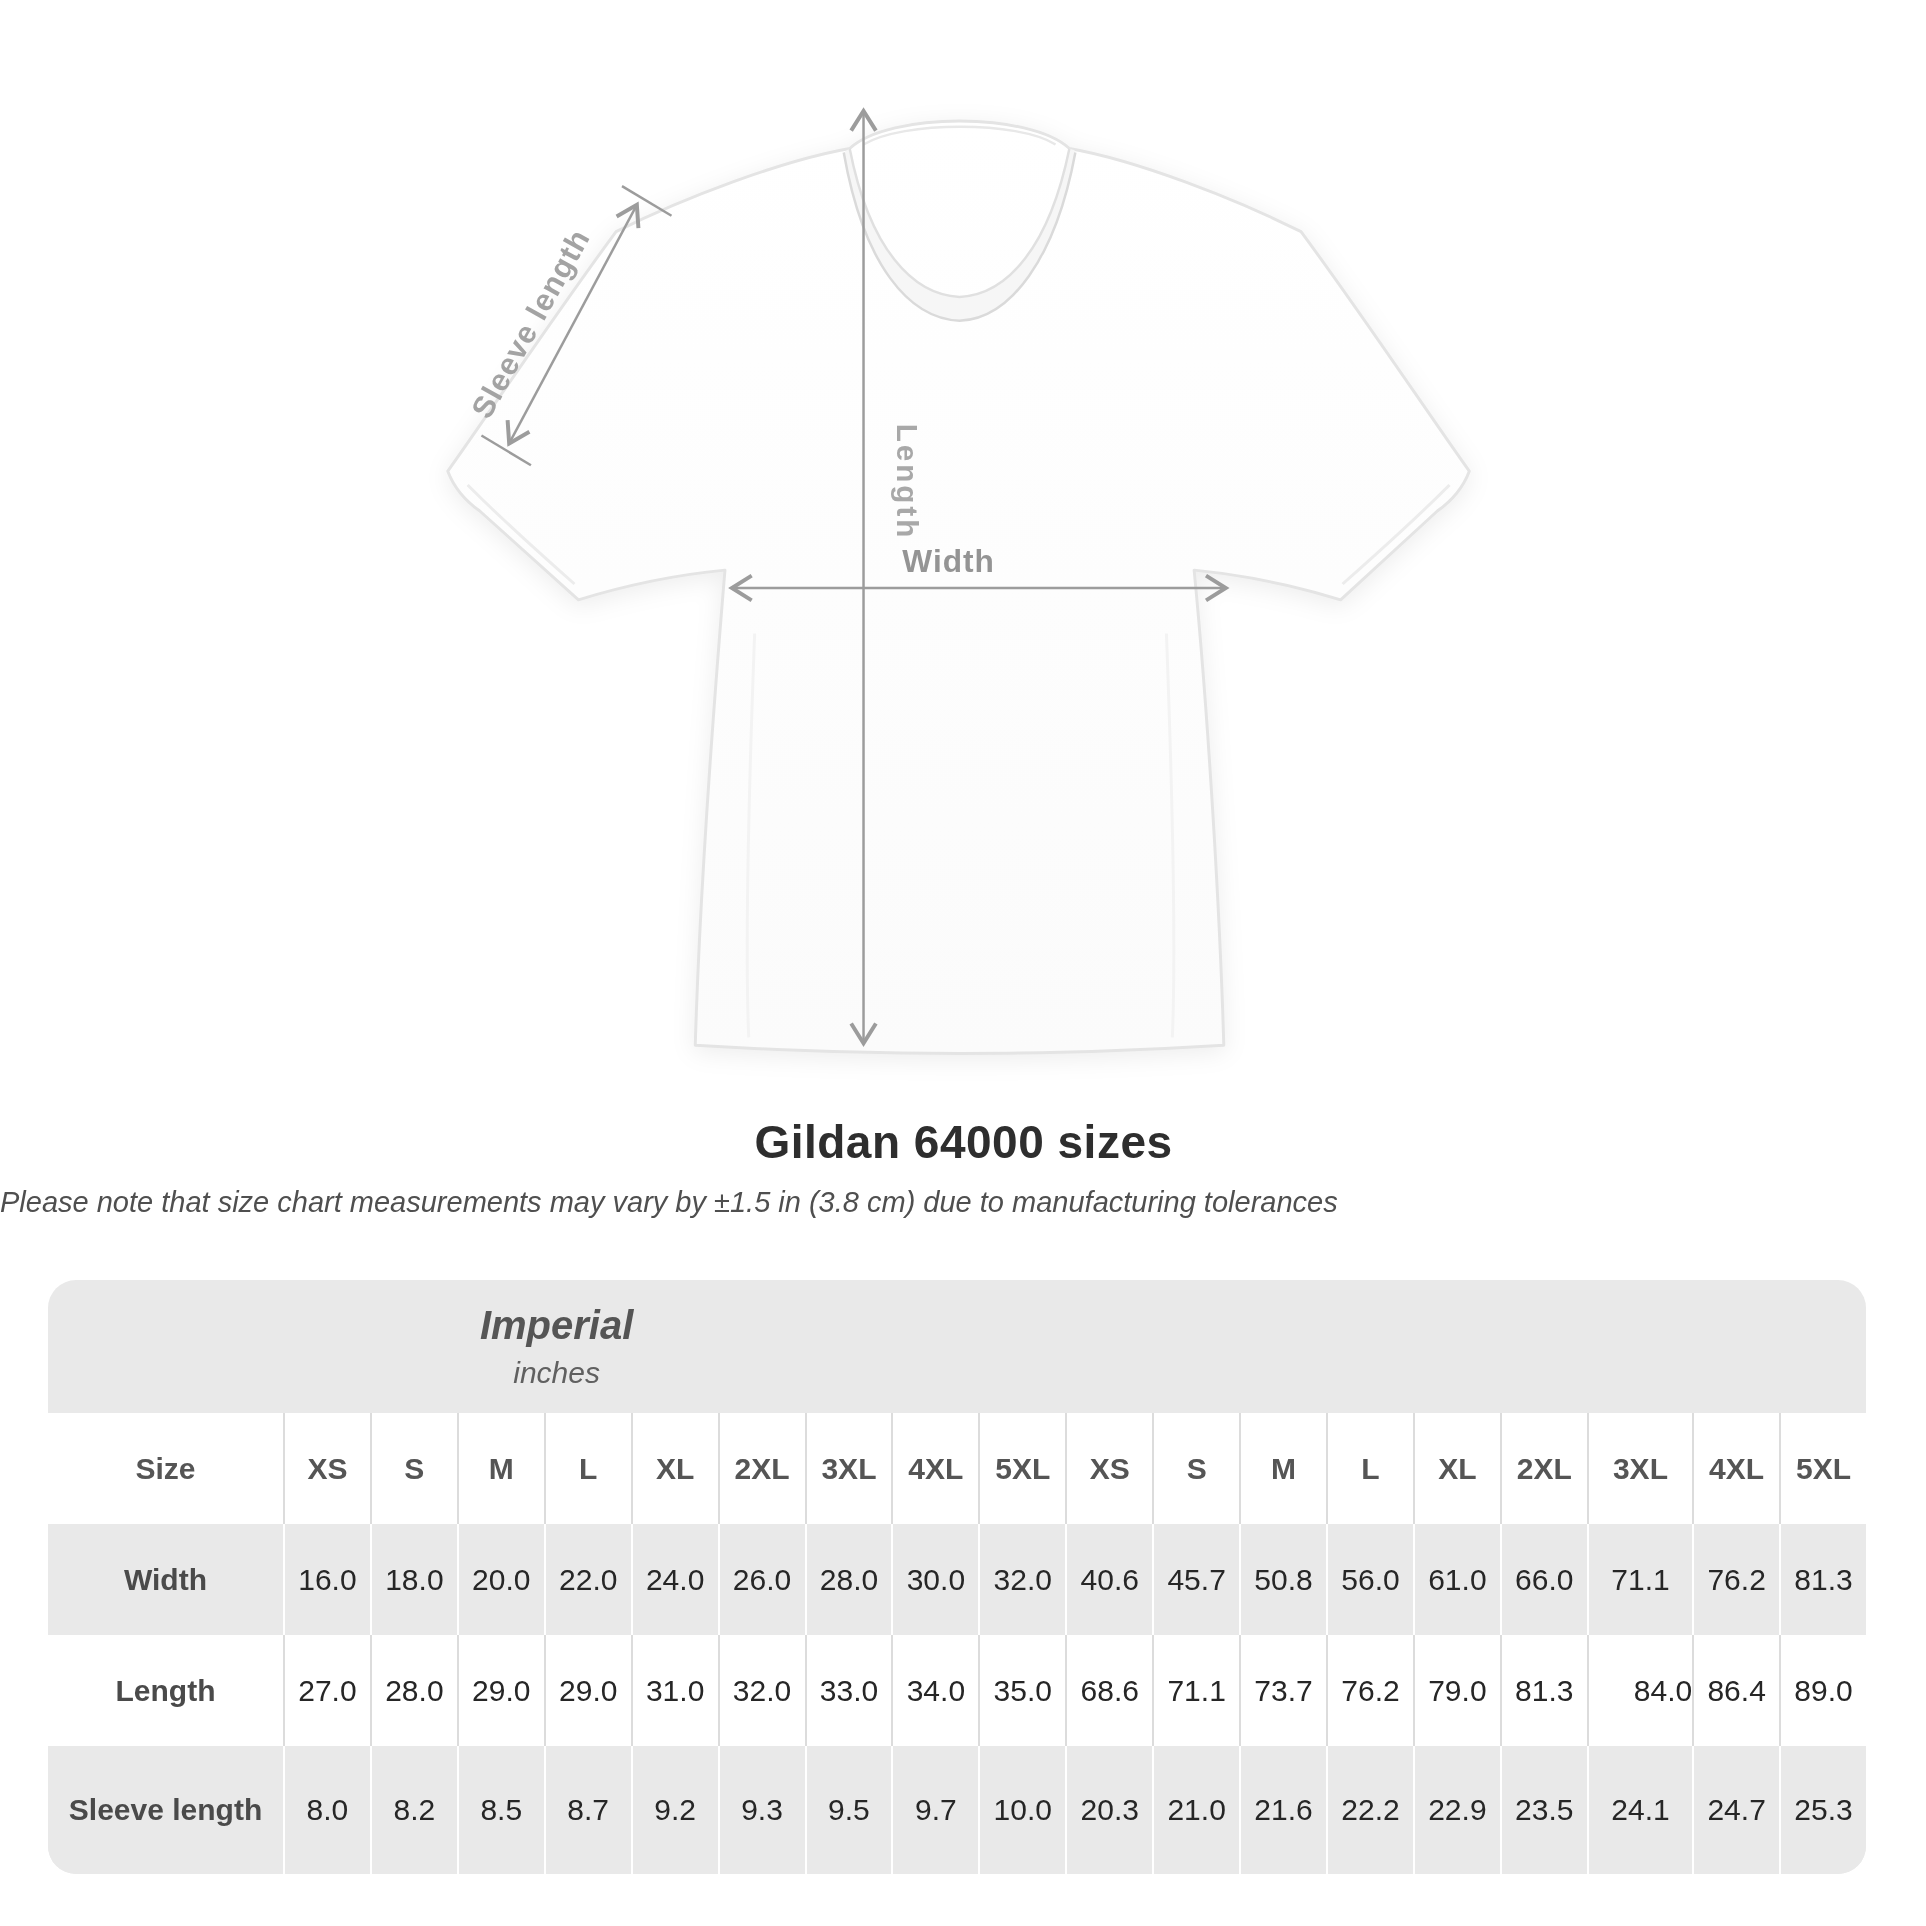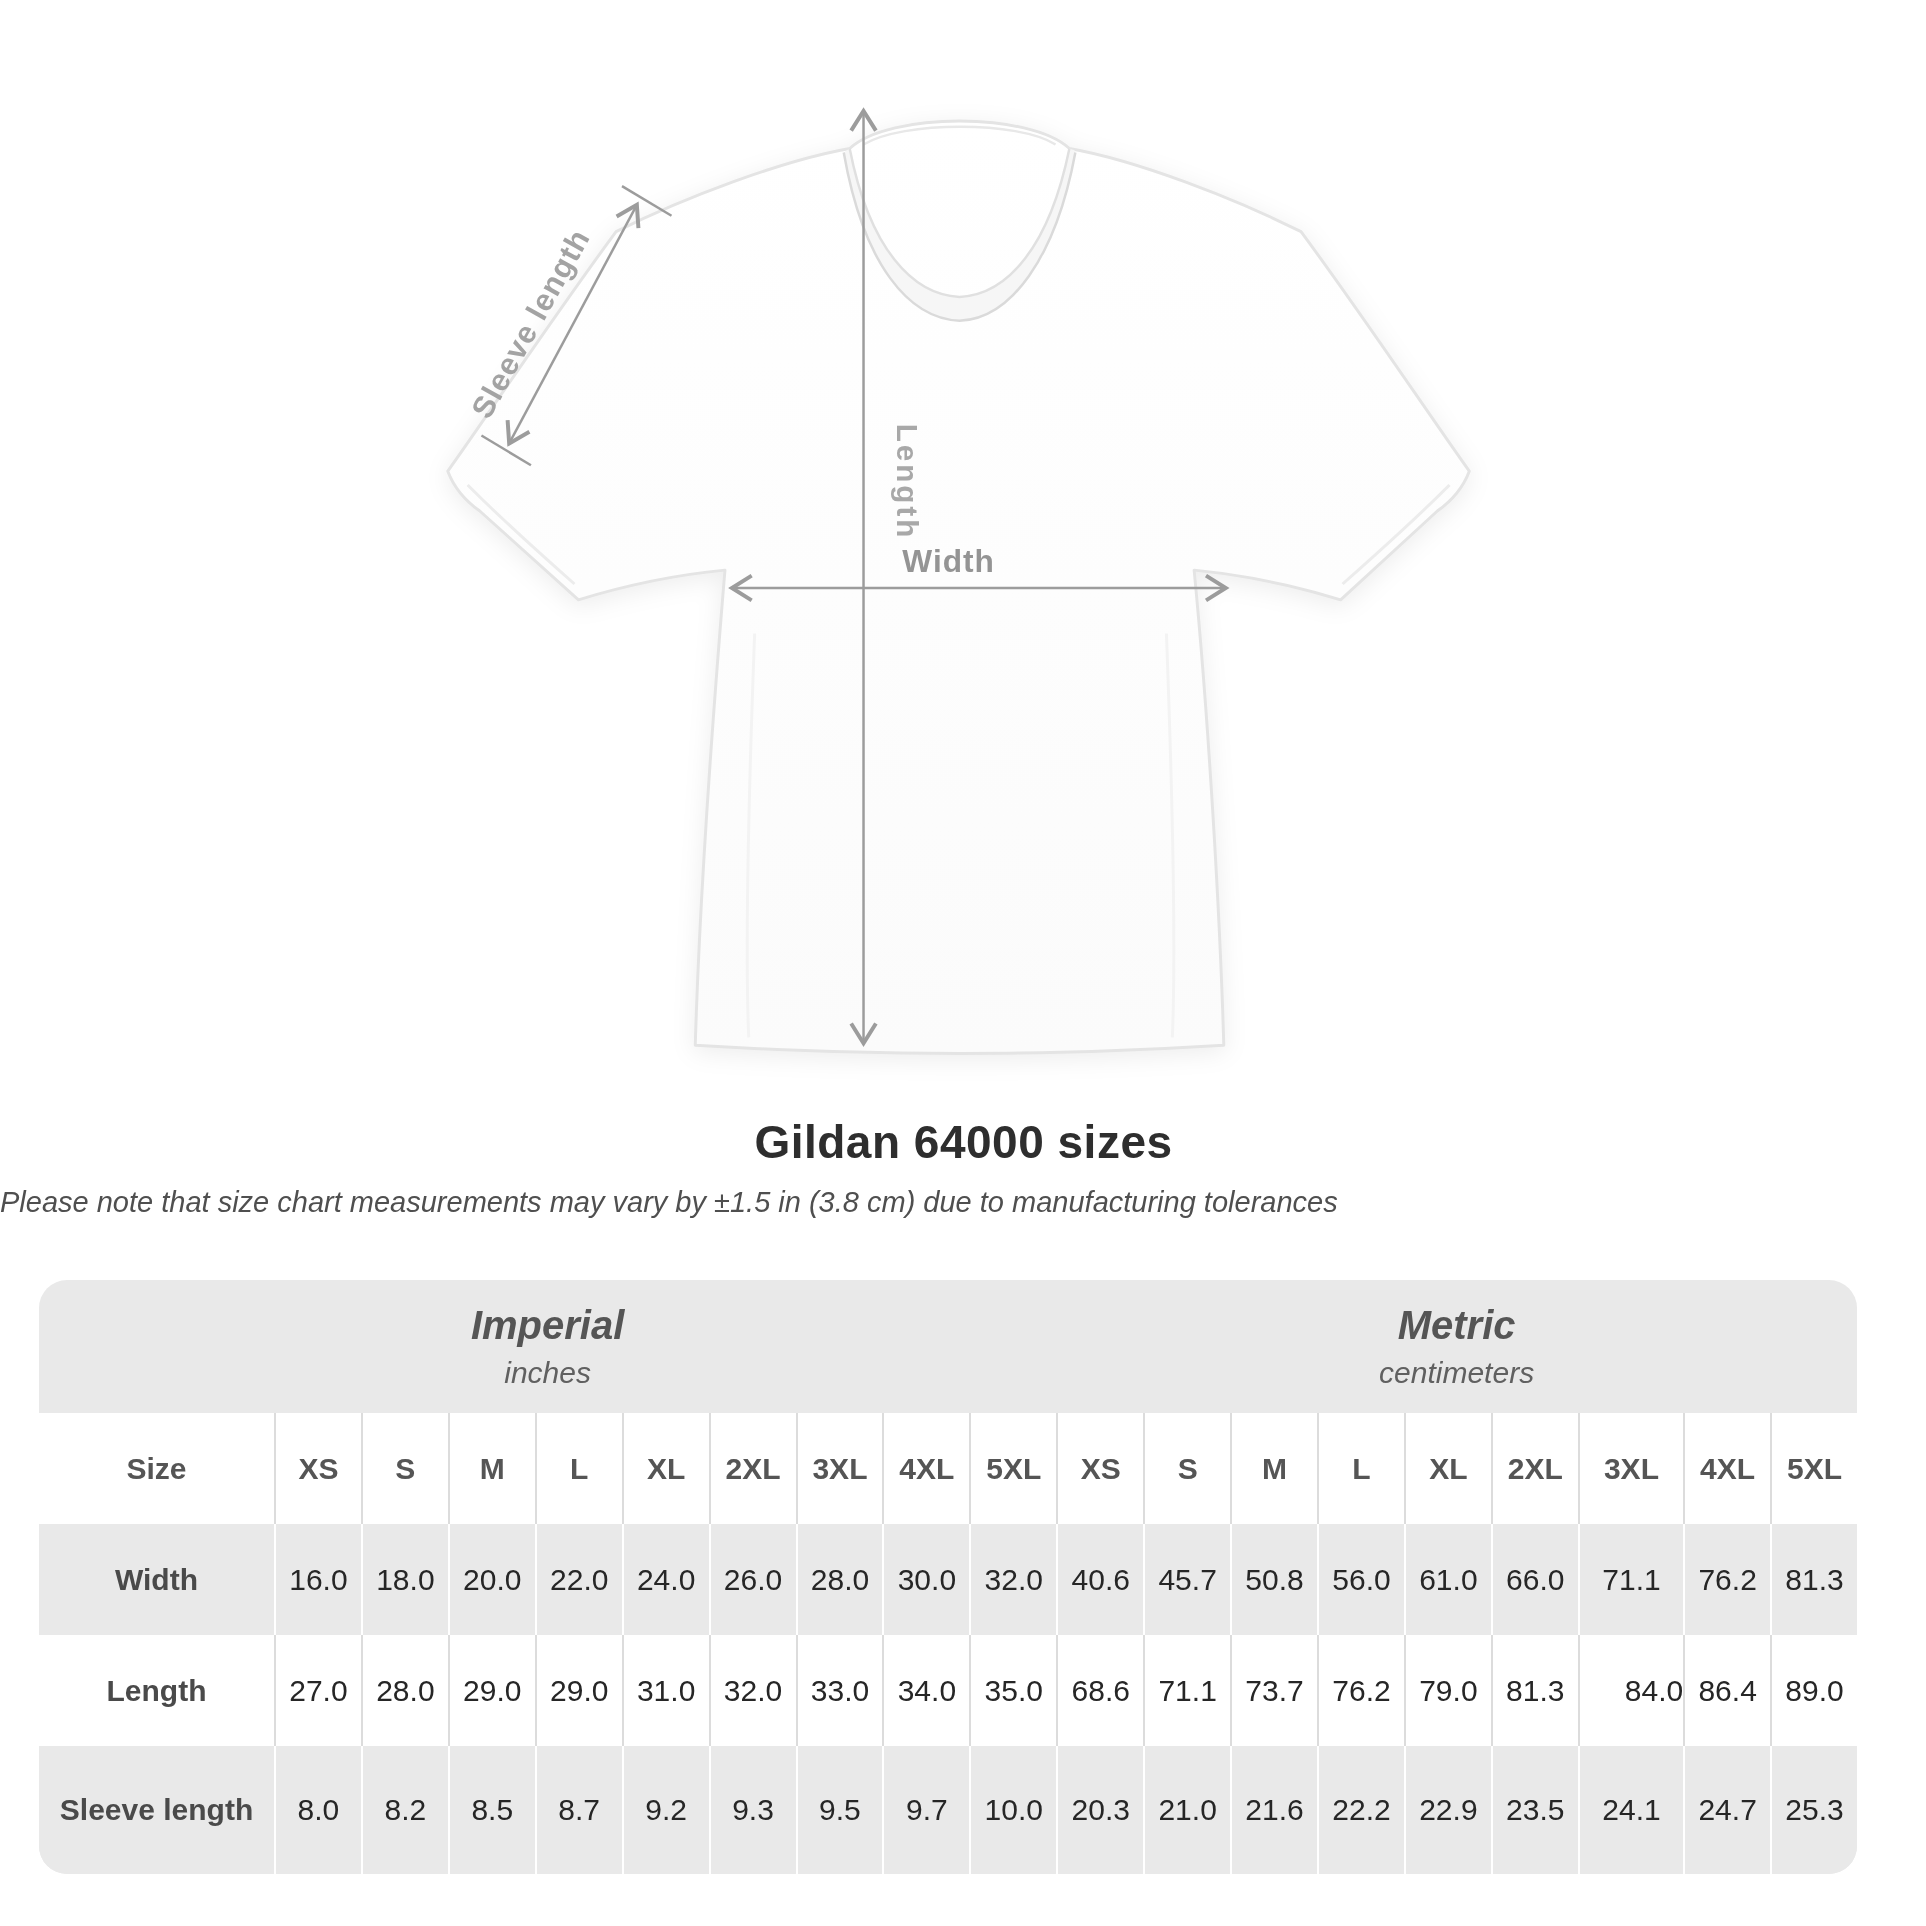--- a/index.html
+++ b/index.html
@@ -3,21 +3,21 @@
 <meta charset="utf-8">
 <style>
   html,body{margin:0;padding:0;background:#ffffff;}
   .page{position:relative;width:1927px;height:1927px;background:#ffffff;overflow:hidden;
         font-family:"Liberation Sans", sans-serif;}
   .shirt-svg{position:absolute;left:0;top:0;}
   .page-title{position:absolute;left:0;top:1115px;width:1927px;text-align:center;margin:0;
               font-size:46px;font-weight:bold;color:#2e2e2e;letter-spacing:0.5px;}
   .subtitle{position:absolute;left:0;top:1186px;width:1927px;margin:0;
             font-size:29px;font-style:italic;color:#4f4f4f;}
-  .size-table{position:absolute;left:39px;top:1280px;width:1818px;height:594px;
+  .size-table{position:absolute;left:48px;top:1280px;width:1818px;height:594px;
               background:#e9e9e9;border-radius:28px;overflow:hidden;
               display:grid;grid-template-columns:235px repeat(18,1fr);
               grid-template-rows:133px 111px 111px 111px auto;}
   .sec{grid-row:1;display:flex;flex-direction:column;align-items:center;justify-content:center;gap:8px;}
   .sec-imp{grid-column:1/11;}
   .sec-met{grid-column:11/20;}
   .sec-title{font-style:italic;font-weight:bold;font-size:40px;color:#555555;}
   .sec-unit{font-style:italic;font-size:30px;color:#606060;}
   .cell{display:flex;align-items:center;justify-content:center;font-size:30px;color:#262626;}
   .lbl{font-weight:bold;color:#4a4a4a;}
@@ -94,24 +94,20 @@
   </svg>
 
   <h1 class="page-title">Gildan 64000 sizes</h1>
   <p class="subtitle">Please note that size chart measurements may vary by ±1.5 in (3.8 cm) due to manufacturing tolerances</p>
 
   <div class="size-table">
     <div class="sec sec-imp">
       <div class="sec-title">Imperial</div>
       <div class="sec-unit">inches</div>
     </div>
-    <div class="sec sec-met">
-      <div class="sec-title">Metric</div>
-      <div class="sec-unit">centimeters</div>
-    </div>
 
   <div class="cell hdr lbl" style="grid-area: 2 / 1;">Size</div>
       <div class="cell hdr sep-g" style="grid-area: 2 / 2;">XS</div>
       <div class="cell hdr sep-g" style="grid-area: 2 / 3;">S</div>
       <div class="cell hdr sep-g" style="grid-area: 2 / 4;">M</div>
       <div class="cell hdr sep-g" style="grid-area: 2 / 5;">L</div>
       <div class="cell hdr sep-g" style="grid-area: 2 / 6;">XL</div>
       <div class="cell hdr sep-g" style="grid-area: 2 / 7;">2XL</div>
       <div class="cell hdr sep-g" style="grid-area: 2 / 8;">3XL</div>
       <div class="cell hdr sep-g" style="grid-area: 2 / 9;">4XL</div>

